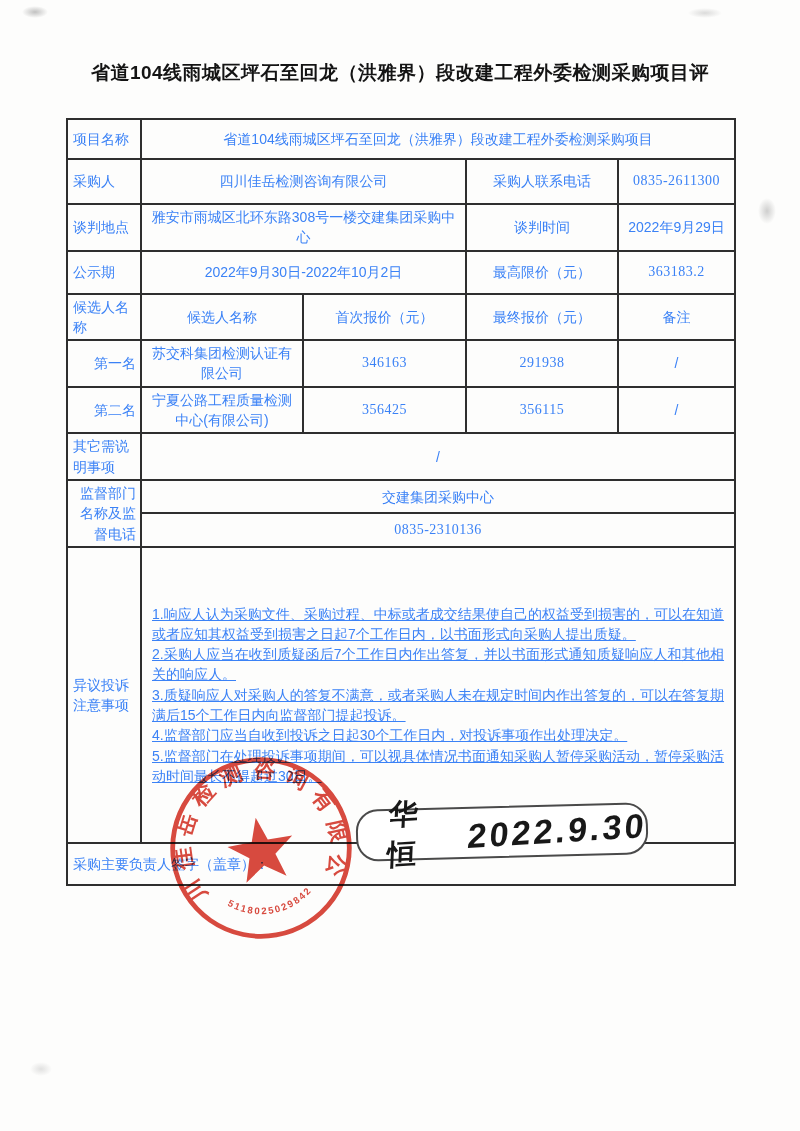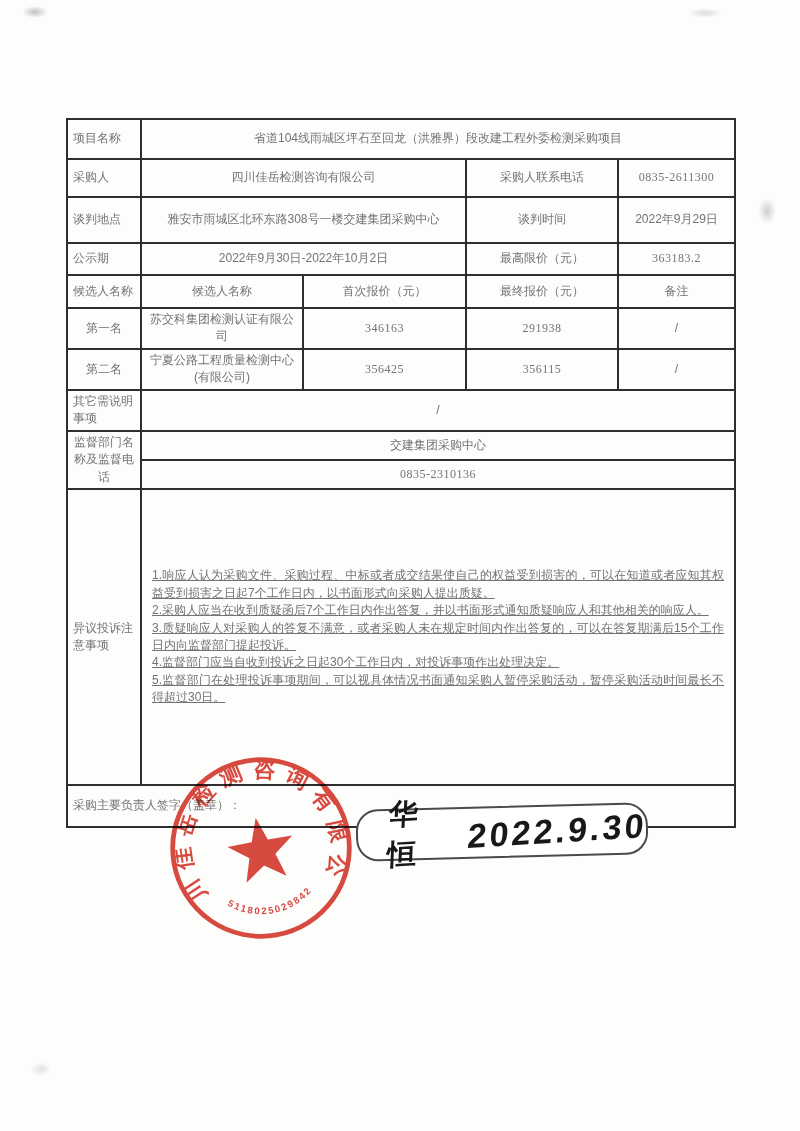--- a/index.html
+++ b/index.html
@@ -12,26 +12,26 @@
   .doc-title {
     position:absolute; top:58px; left:70px; width:660px;
     text-align:center; font-size:19px; font-weight:700; line-height:1.55;
     letter-spacing:.5px; color:#141414;
   }
   table.result {
     position:absolute; left:66px; top:118px; width:670px;
     border-collapse:collapse; table-layout:fixed;
   }
   td {
-    border:2px solid #2e2e2e; font-size:12px; line-height:1.45;
+    border:2px solid #2e2e2e; font-size:14px; line-height:1.45;
     padding:2px 6px; vertical-align:middle; text-align:center;
-    word-break:break-all; color:#737373;
+    word-break:break-all; color:#3b82f6;
   }
   td.lbl { text-align:left; padding:2px 5px; }
-  td.lbl-c { text-align:center; padding:2px 4px;margin-top:9px; }
+  td.lbl-c { text-align:right; padding:2px 4px;margin-top:9px; }
   td.num { letter-spacing:.5px;font-family:Liberation Serif, serif; }
   td.objection-cell { padding:4px 10px; text-align:justify; vertical-align:middle;text-decoration:underline; }
   .obj-line { text-align:justify; }
   
   .seal {
     position:absolute; left:165px; top:752px; width:192px; height:192px;
     transform:rotate(-10deg); mix-blend-mode:multiply; opacity:.92; z-index:6;
     pointer-events:none;
   }
   
@@ -64,48 +64,49 @@
 <body>
 
 <div class="page">
 
   <div class="smudge sm1"></div>
   <div class="smudge sm2"></div>
   <div class="smudge sm3"></div>
   <div class="smudge sm4"></div>
 
   <div class="doc-title">
+    <div>省道104线雨城区坪石至回龙（洪雅界）段改建工程外委检测采购项目评</div>
   </div>
 
   <table class="result">
     <colgroup>
       <col style="width:74px">
         <col style="width:162px">
         <col style="width:163px">
       <col style="width:152px">
         <col style="width:117px">
     </colgroup>
     <tbody>
       <tr style="height:40px">
         <td class="lbl">项目名称</td>
         <td colspan="4">省道104线雨城区坪石至回龙（洪雅界）段改建工程外委检测采购项目</td>
       </tr>
-      <tr style="height:38px">
+      <tr style="height:45px">
         <td class="lbl">采购人</td>
         <td colspan="2">四川佳岳检测咨询有限公司</td>
         <td>采购人联系电话</td>
         <td class="num">0835-2611300</td>
       </tr>
       <tr style="height:46px">
         <td class="lbl">谈判地点</td>
         <td colspan="2">雅安市雨城区北环东路308号一楼交建集团采购中心</td>
         <td>谈判时间</td>
         <td>2022年9月29日</td>
       </tr>
-      <tr style="height:32px">
+      <tr style="height:43px">
         <td class="lbl">公示期</td>
         <td colspan="2">2022年9月30日-2022年10月2日</td>
         <td>最高限价（元）</td>
         <td class="num">363183.2</td>
       </tr>
       <tr style="height:33px">
         <td class="lbl">候选人名称</td>
         <td>候选人名称</td>
         <td>首次报价（元）</td>
         <td>最终报价（元）</td>

